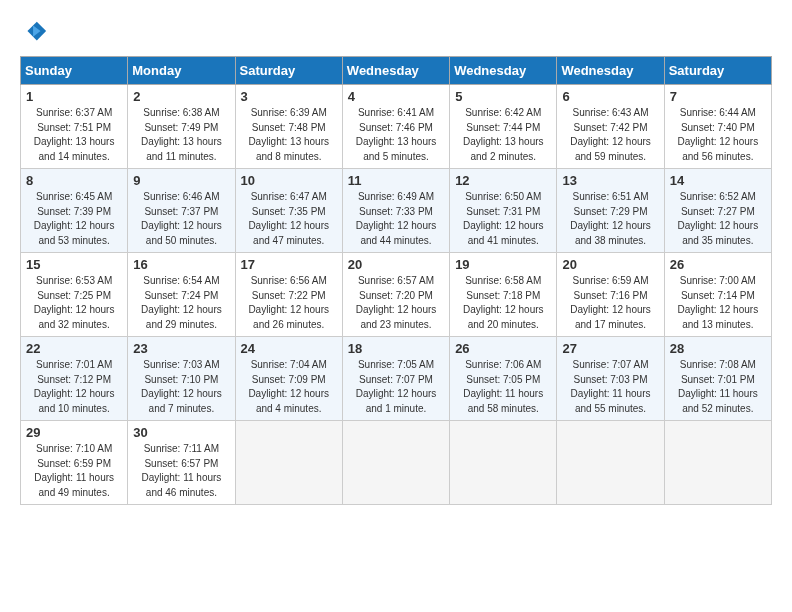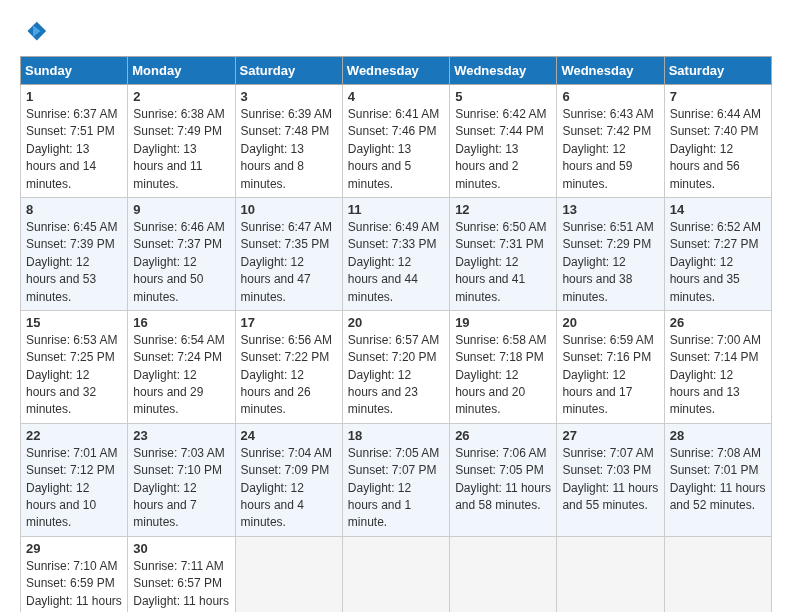--- a/index.html
+++ b/index.html
@@ -75,23 +75,24 @@
     td.empty {
       background: #f5f5f5;
     }
     .day-num {
       font-size: 13px;
       font-weight: bold;
       display: block;
       margin-bottom: 2px;
     }
     .day-info {
-      font-size: 12px;
+      font-size: 10px;
       line-height: 1.45;
       color: #333;
+      text-align: center;
     }
     tr:nth-child(odd) td:not(.empty) {
       background: #fff;
     }
     tr:nth-child(even) td:not(.empty) {
       background: #f0f6fc;
     }
   </style>
 </head>
 <body>

